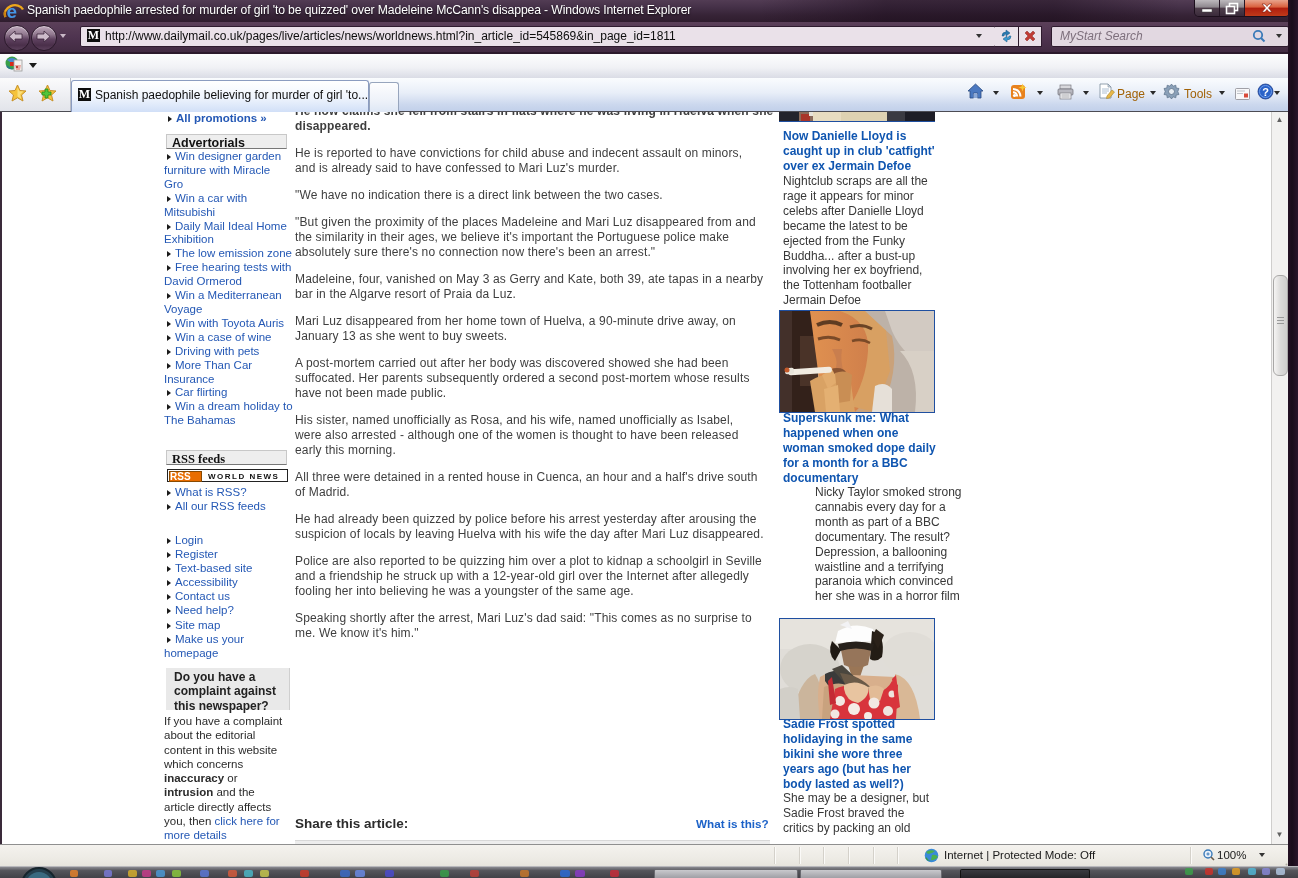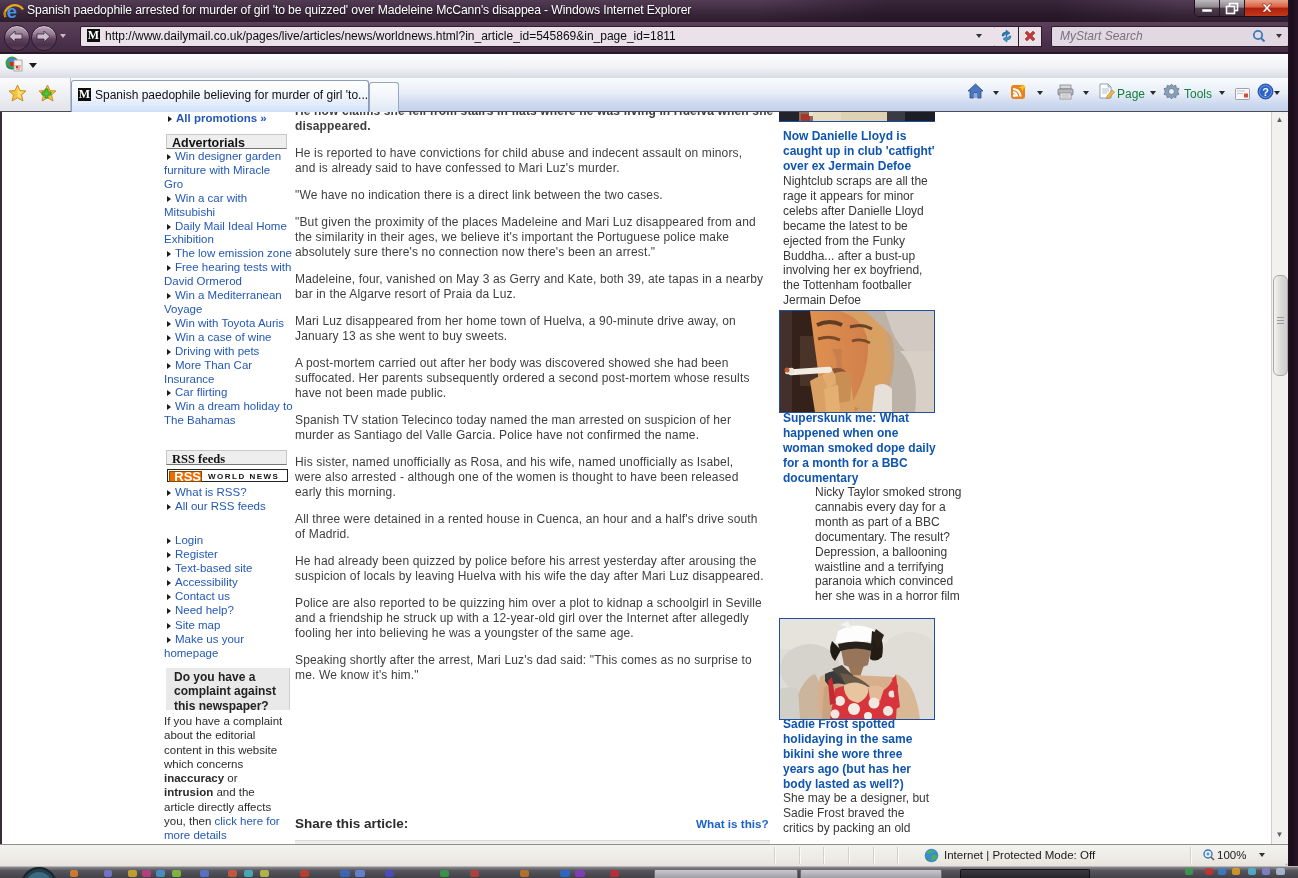--- a/index.html
+++ b/index.html
@@ -63,21 +63,21 @@
 .art{font-size:12px;letter-spacing:0.15px;line-height:15px;color:#3e3e3e;white-space:nowrap;}
 .art p{margin:12px 0 0 0;}
 .art p:first-child{margin-top:0;font-weight:bold;}
 .sblink{font-size:11.5px;line-height:13.9px;color:#2458b5;white-space:nowrap;}
 .sbhead{font-size:12px;font-weight:bold;color:#0f55b0;line-height:14.9px;white-space:nowrap;}
 .sbbody{font-size:12px;color:#383838;line-height:14.9px;white-space:nowrap;}
 .bull{display:inline-block;width:0;height:0;border-left:4px solid #1a1a1a;border-top:3px solid transparent;border-bottom:3px solid transparent;margin-right:4px;}
 .greyhdr{background:#eeeeee;border:1px solid #c8c8c8;border-bottom:1px solid #777;font-weight:bold;font-size:12.5px;color:#111;}
 .favicon{width:13px;height:13px;background:#0d0d0d;color:#fff;font-family:"Liberation Serif",serif;font-weight:bold;font-size:12px;line-height:13px;text-align:center;}
 .favicon::before{content:"M";}
-.cmdtext{font-size:12px;color:#15803d;}
+.cmdtext{font-size:12px;color:#a16207;}
 .arrw{width:0;height:0;border-top:4px solid #2a2a2a;border-left:3.5px solid transparent;border-right:3.5px solid transparent;}
 </style>
 </head>
 <body>
 <div class="abs" id="titlebar"></div>
 <div class="abs" id="titleshade"></div>
 <div class="abs" style="left:3px;top:1px;"><svg width="22" height="21" viewBox="0 0 22 21">
   <text x="3.5" y="17" font-family="Liberation Sans" font-weight="bold" font-size="19" fill="#4496e8">e</text>
   <path d="M2.5,16 A9,7.5 -15 1 1 20,8.5" stroke="#eda71c" stroke-width="2.3" fill="none"></path>
   <path d="M2.5,16 Q1,13 2.2,10.5" stroke="#c87f10" stroke-width="2" fill="none"></path>
@@ -201,38 +201,37 @@
 <div class="abs" id="content">
 
   <div class="abs art" style="left:293px;top:-8px;">
     <p>He now claims she fell from stairs in flats where he was living in Huelva when she<br>disappeared.</p>
     <p>He is reported to have convictions for child abuse and indecent assault on minors,<br>and is already said to have confessed to Mari Luz's murder.</p>
     <p>"We have no indication there is a direct link between the two cases.</p>
     <p>"But given the proximity of the places Madeleine and Mari Luz disappeared from and<br>the similarity in their ages, we believe it's important the Portuguese police make<br>absolutely sure there's no connection now there's been an arrest."</p>
     <p>Madeleine, four, vanished on May 3 as Gerry and Kate, both 39, ate tapas in a nearby<br>bar in the Algarve resort of Praia da Luz.</p>
     <p>Mari Luz disappeared from her home town of Huelva, a 90-minute drive away, on<br>January 13 as she went to buy sweets.</p>
     <p>A post-mortem carried out after her body was discovered showed she had been<br>suffocated. Her parents subsequently ordered a second post-mortem whose results<br>have not been made public.</p>
-    <p>Spanish TV station Telecinco today named the man arrested on suspicion of her<br>murder as Santiago del Valle Garcia. Police have not confirmed the name.</p>
     <p>His sister, named unofficially as Rosa, and his wife, named unofficially as Isabel,<br>were also arrested - although one of the women is thought to have been released<br>early this morning.</p>
     <p>All three were detained in a rented house in Cuenca, an hour and a half's drive south<br>of Madrid.</p>
     <p>He had already been quizzed by police before his arrest yesterday after arousing the<br>suspicion of locals by leaving Huelva with his wife the day after Mari Luz disappeared.</p>
     <p>Police are also reported to be quizzing him over a plot to kidnap a schoolgirl in Seville<br>and a friendship he struck up with a 12-year-old girl over the Internet after allegedly<br>fooling her into believing he was a youngster of the same age.</p>
     <p>Speaking shortly after the arrest, Mari Luz's dad said: "This comes as no surprise to<br>me. We know it's him."</p>
   </div>
   <div class="abs" style="left:293px;top:704px;font-size:13.5px;font-weight:bold;color:#2b2b2b;">Share this article:</div>
   <div class="abs" style="left:694px;top:705px;font-size:11.7px;font-weight:bold;color:#1c62c8;">What is this?</div>
   <div class="abs" style="left:293px;top:728px;width:475px;height:6px;background:#ededed;border-top:1px solid #d8d8d8;"></div>
 
   <div class="abs sblink" style="left:163px;top:0px;font-weight:bold;"><span class="bull" style="margin-left:3px;"></span>All promotions »</div>
   <div class="abs greyhdr" style="left:164px;top:22px;width:114px;height:12px;padding:1px 0 0 5px;">Advertorials</div>
   <div class="abs sblink" style="left:162px;top:38px;">
 <span class="bull" style="margin-left:3px;"></span>Win designer garden<br>furniture with Miracle<br>Gro<br><span class="bull" style="margin-left:3px;"></span>Win a car with<br>Mitsubishi<br><span class="bull" style="margin-left:3px;"></span>Daily Mail Ideal Home<br>Exhibition<br><span class="bull" style="margin-left:3px;"></span>The low emission zone<br><span class="bull" style="margin-left:3px;"></span>Free hearing tests with<br>David Ormerod<br><span class="bull" style="margin-left:3px;"></span>Win a Mediterranean<br>Voyage<br><span class="bull" style="margin-left:3px;"></span>Win with Toyota Auris<br><span class="bull" style="margin-left:3px;"></span>Win a case of wine<br><span class="bull" style="margin-left:3px;"></span>Driving with pets<br><span class="bull" style="margin-left:3px;"></span>More Than Car<br>Insurance<br><span class="bull" style="margin-left:3px;"></span>Car flirting<br><span class="bull" style="margin-left:3px;"></span>Win a dream holiday to<br>The Bahamas</div>
   <div class="abs greyhdr" style="left:164px;top:338px;width:114px;height:12px;padding:1px 0 0 5px;font-family:Liberation Serif, serif;">RSS feeds</div>
   <div class="abs" style="left:165px;top:357px;width:119px;height:11px;border:1px solid #222;background:#fff;">
-    <span class="abs" style="left:1px;top:1px;width:31px;height:9px;background:#e96d00;border:1px solid #8a4a00;color:#fff;font-size:13px;font-weight:bold;text-align:right;line-height:9px;">RSS</span>
+    <span class="abs" style="left:1px;top:1px;width:31px;height:9px;background:#e96d00;border:1px solid #8a4a00;color:#fff;font-size:10px;font-weight:bold;text-align:left;line-height:9px;">RSS</span>
     <span class="abs" style="left:40px;top:2px;font-size:8px;letter-spacing:1.5px;color:#111;font-weight:bold;">WORLD NEWS</span>
   </div>
   <div class="abs sblink" style="left:162px;top:374px;"><span class="bull" style="margin-left:3px;"></span>What is RSS?<br><span class="bull" style="margin-left:3px;"></span>All our RSS feeds</div>
   <div class="abs sblink" style="left:162px;top:421px;line-height:14.1px;"><span class="bull" style="margin-left:3px;"></span>Login<br><span class="bull" style="margin-left:3px;"></span>Register<br><span class="bull" style="margin-left:3px;"></span>Text-based site<br><span class="bull" style="margin-left:3px;"></span>Accessibility<br><span class="bull" style="margin-left:3px;"></span>Contact us<br><span class="bull" style="margin-left:3px;"></span>Need help?<br><span class="bull" style="margin-left:3px;"></span>Site map<br><span class="bull" style="margin-left:3px;"></span>Make us your<br>homepage</div>
   <div class="abs" style="left:164px;top:556px;width:115px;height:40px;background:#e9e9e9;border-right:1px solid #cfcfcf;padding:2px 0 0 8px;font-size:12px;font-weight:bold;color:#222;line-height:14.3px;white-space:nowrap;">Do you have a<br>complaint against<br>this newspaper?</div>
   <div class="abs" style="left:162px;top:602px;font-size:11.5px;color:#2b2b2b;line-height:14.3px;white-space:nowrap;">If you have a complaint<br>about the editorial<br>content in this website<br>which concerns<br><b>inaccuracy</b> or<br><b>intrusion</b> and the<br>article directly affects<br>you, then <span style="color:#2458b5;">click here for</span><br><span style="color:#2458b5;">more details</span></div>
 
   <div class="abs" style="left:777px;top:-5px;width:156px;height:14px;border-bottom:1px solid #1f4fa0;overflow:hidden;">
     <svg width="156" height="13" viewBox="0 0 156 13">
       <rect x="0" y="0" width="156" height="13" fill="#23232c"></rect>

